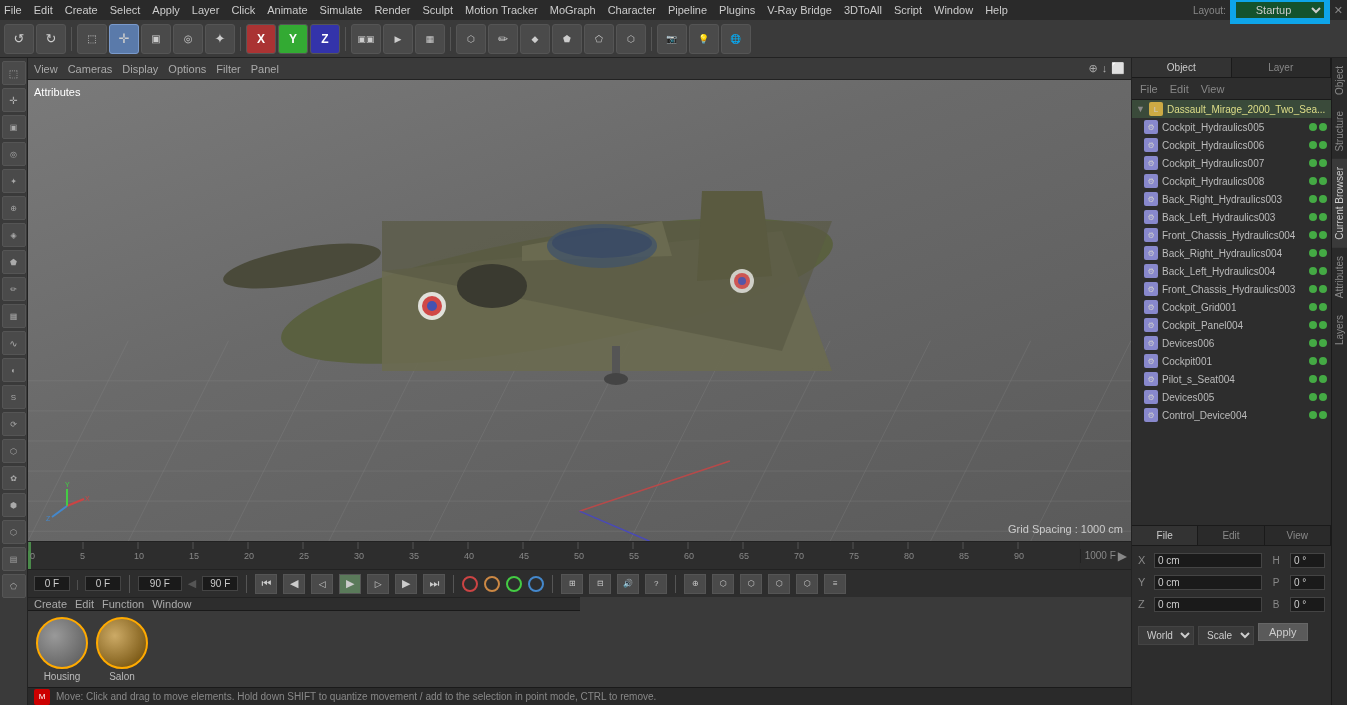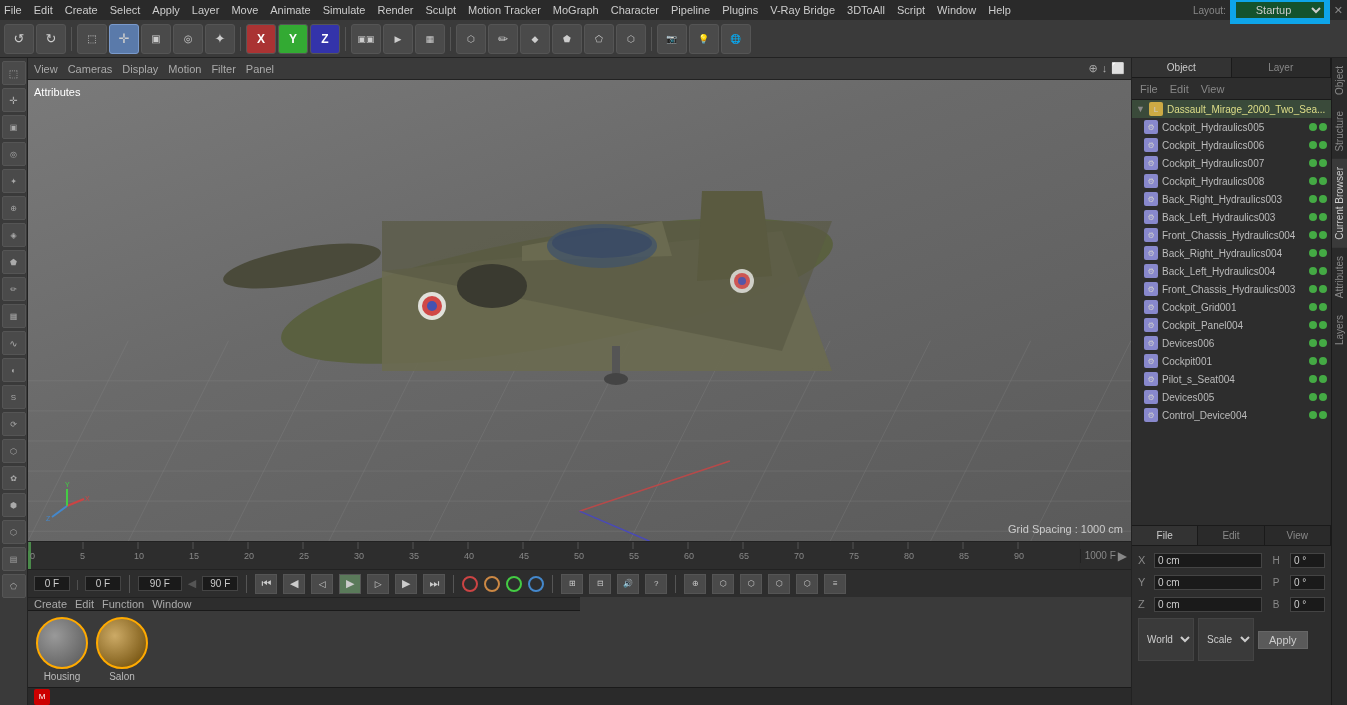--- a/index.html
+++ b/index.html
@@ -93,21 +93,21 @@
     
     #side-tabs { display: flex; flex-direction: column; width: 16px; background: #2a2a2a; border-left: 1px solid #1a1a1a; }
     .side-tab { writing-mode: vertical-rl; text-orientation: mixed; transform: rotate(180deg); font-size: 10px; color: #888; padding: 8px 2px; cursor: pointer; }
     .side-tab.active { color: #ccc; background: #3a3a3a; }
     .coord-row { display: flex; align-items: center; height: 20px; gap: 4px; margin-bottom: 2px; }
     .coord-key { font-size: 11px; color: #888; width: 12px; }
     .coord-field { background: #1a1a1a; border: 1px solid #444; color: #ccc; font-size: 10px; flex: 1; padding: 1px 4px; }
     .coord-label { font-size: 10px; color: #888; width: 20px; text-align: center; }
     .coord-field-sm { background: #1a1a1a; border: 1px solid #444; color: #ccc; font-size: 10px; width: 35px; padding: 1px 4px; }
     #coord-bottom { display: flex; align-items: center; gap: 4px; margin-top: 4px; }
-    .coord-select { background: #3a3a3a; border: 1px solid #444; color: #ccc; font-size: 10px; padding: 14px 4px; }
+    .coord-select { background: #3a3a3a; border: 1px solid #444; color: #ccc; font-size: 10px; padding: 2px 4px; margin-top: 8px; }
     .coord-apply { background: #5a5a5a; border: 1px solid #666; color: #ccc; font-size: 11px; padding: 2px 10px; cursor: pointer; }
 
     
     #bottom-section { display: flex; height: 90px; background: #3a3a3a; }
 
     
     ::-webkit-scrollbar { width: 8px; height: 8px; }
     ::-webkit-scrollbar-track { background: #2a2a2a; }
     ::-webkit-scrollbar-thumb { background: #555; border-radius: 2px; }
 
@@ -121,21 +121,21 @@
 </head>
 <body>
 
 <div id="menu-bar">
   <span>File</span>
   <span>Edit</span>
   <span>Create</span>
   <span>Select</span>
   <span>Apply</span>
   <span>Layer</span>
-  <span>Move</span>
+  <span>Click</span>
   <span>Animate</span>
   <span>Simulate</span>
   <span>Render</span>
   <span>Sculpt</span>
   <span>Motion Tracker</span>
   <span>MoGraph</span>
   <span>Character</span>
   <span>Pipeline</span>
   <span>Plugins</span>
   <span>V-Ray Bridge</span>
@@ -206,21 +206,21 @@
     <div class="left-tool" style="font-size:8px;">▤</div>
     <div class="left-tool" style="font-size:8px;">⬠</div>
   </div>
 
   <div id="viewport-container">
 
     <div id="viewport-topbar">
       <span>View</span>
       <span>Cameras</span>
       <span>Display</span>
-      <span>Motion</span>
+      <span>Options</span>
       <span>Filter</span>
       <span>Panel</span>
       <div id="viewport-corner-btns">
         <span class="corner-btn">⊕</span>
         <span class="corner-btn">↓</span>
         <span class="corner-btn">⬜</span>
       </div>
     </div>
 
     <div id="viewport-3d">
@@ -406,20 +406,21 @@
             <div class="mat-sphere" style="background: radial-gradient(circle at 35% 35%, #ccaa66, #664400); border:2px solid #ffaa00;"></div>
             <div class="mat-name">Salon</div>
           </div>
         </div>
       </div>
       <div style="flex:1;"></div>
     </div>
 
     <div id="status-bar">
       <div style="width:16px;height:16px;margin-right:6px;background:#cc0000;border-radius:2px;font-size:8px;color:#fff;display:flex;align-items:center;justify-content:center;">M</div>
+      <span id="status-text">Move: Click and drag to move elements. Hold down SHIFT to quantize movement / add to the selection in point mode, CTRL to remove.</span>
     </div>
   </div>
 
   <div id="right-panel">
     <div id="right-tabs">
       <div class="right-tab active" style="font-size:10px; color:#ccc;">Object</div>
       <div class="right-tab" style="font-size:10px;">Layer</div>
     </div>
     <div id="right-toolbar">
       <span class="right-tb-btn">File</span>

